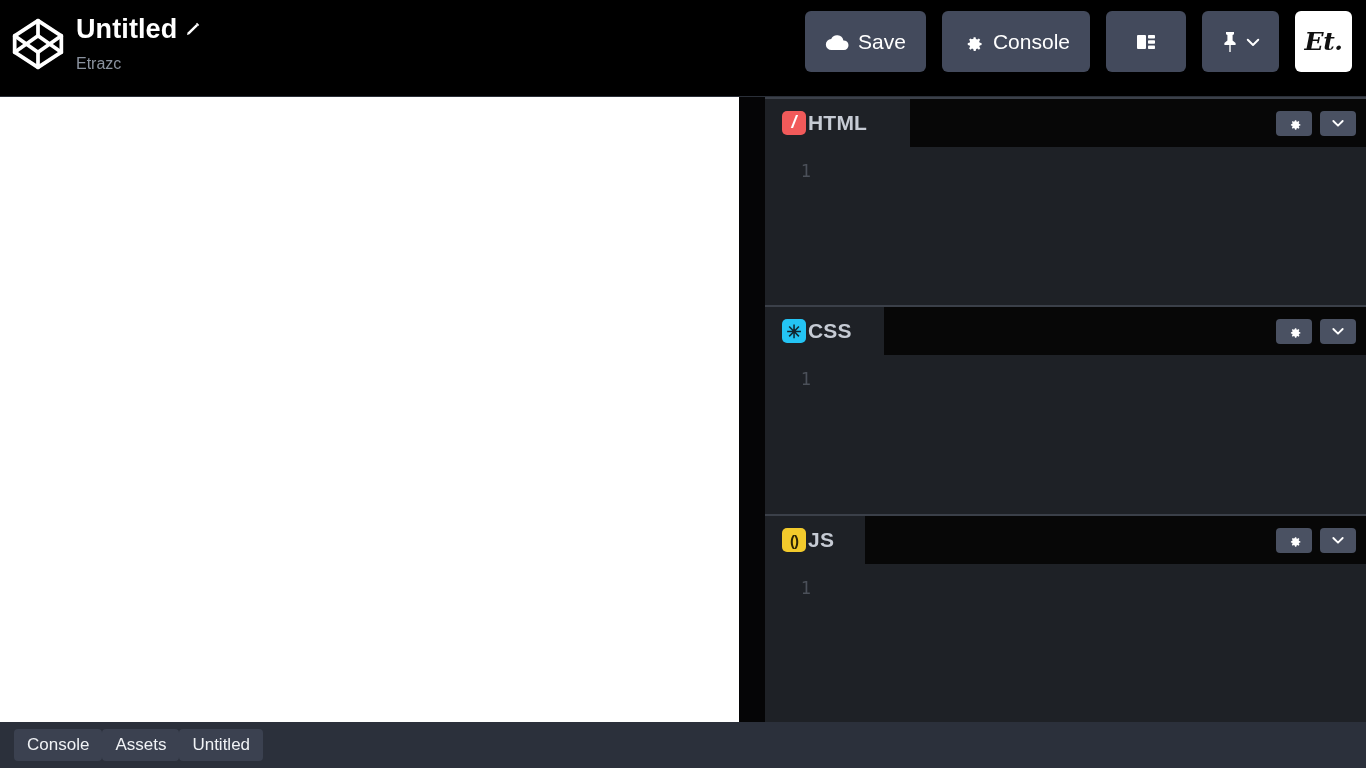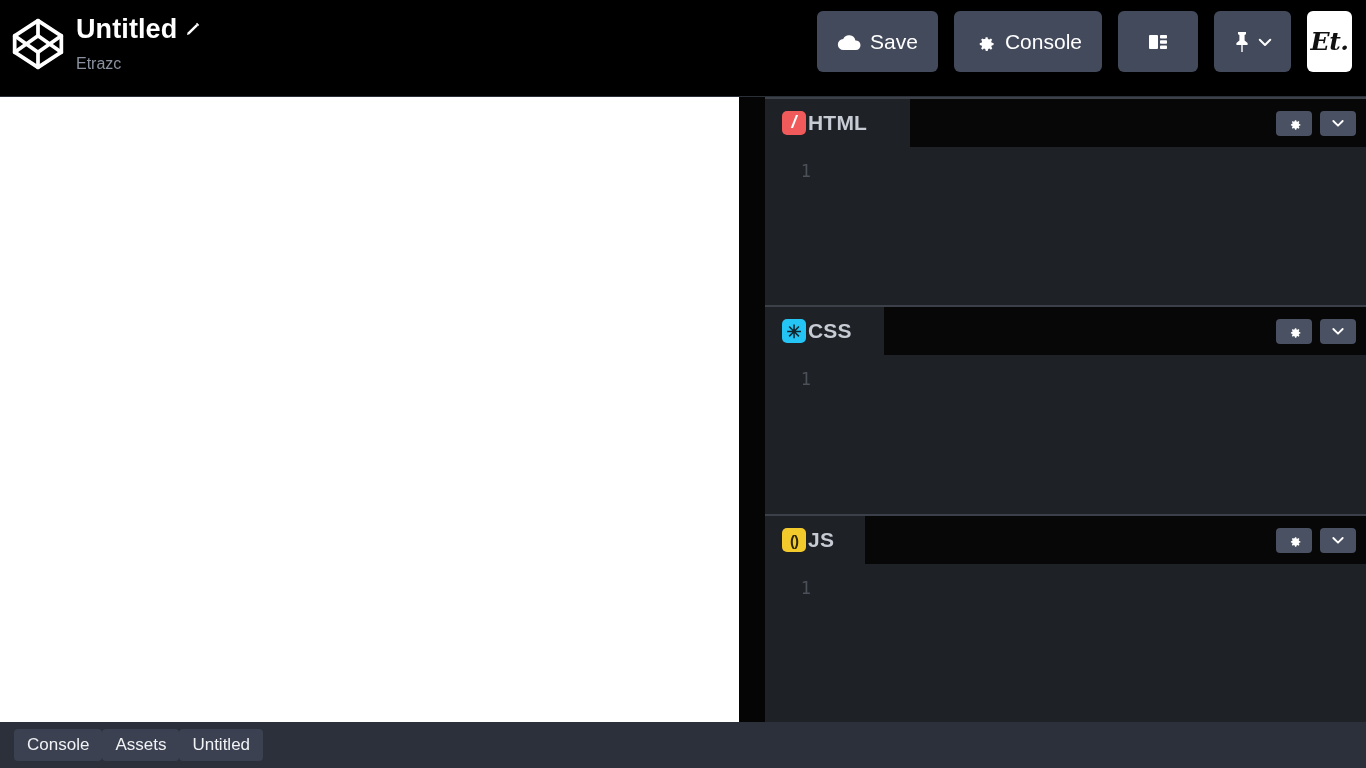--- a/index.html
+++ b/index.html
@@ -117,21 +117,21 @@
   .hbtn.pin-btn {
     width: 77px;
     padding: 0;
     gap: 4px;
   }
 
   .avatar-btn {
     background: #ffffff;
     border: none;
     border-radius: 6px;
-    width: 45px;
+    width: 57px;
     height: 61px;
     margin-right: 14px;
     color: #111111;
     font-family: "DejaVu Serif", serif;
     font-size: 25px;
     font-style: italic;
     font-weight: bold;
     display: flex;
     align-items: center;
     justify-content: center;

